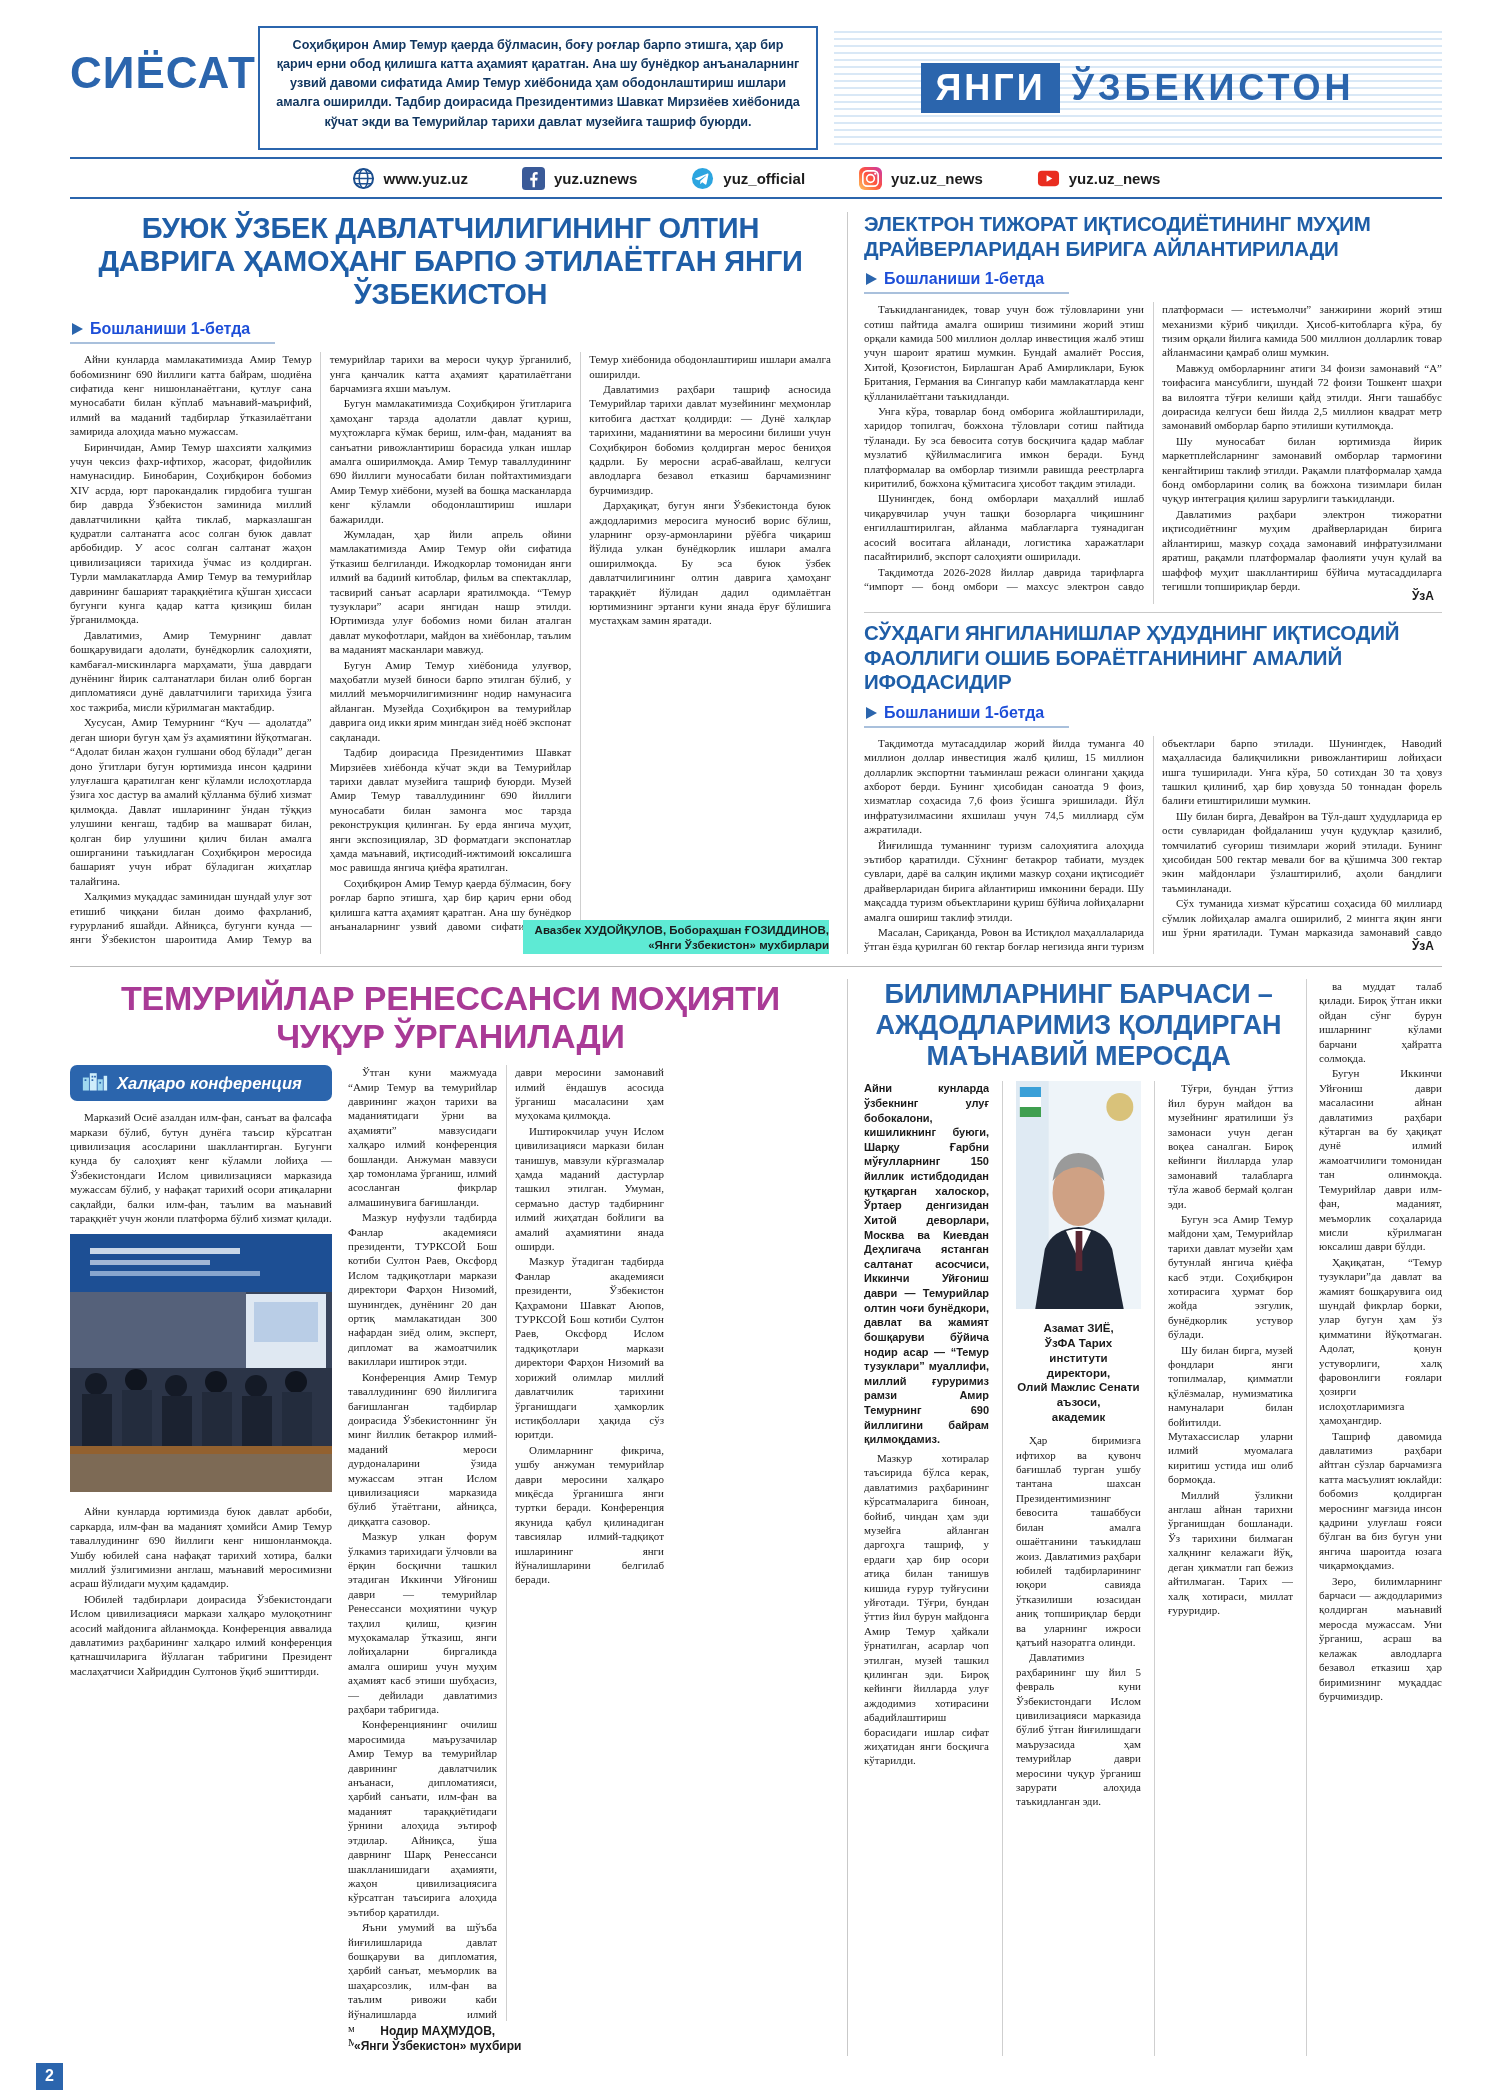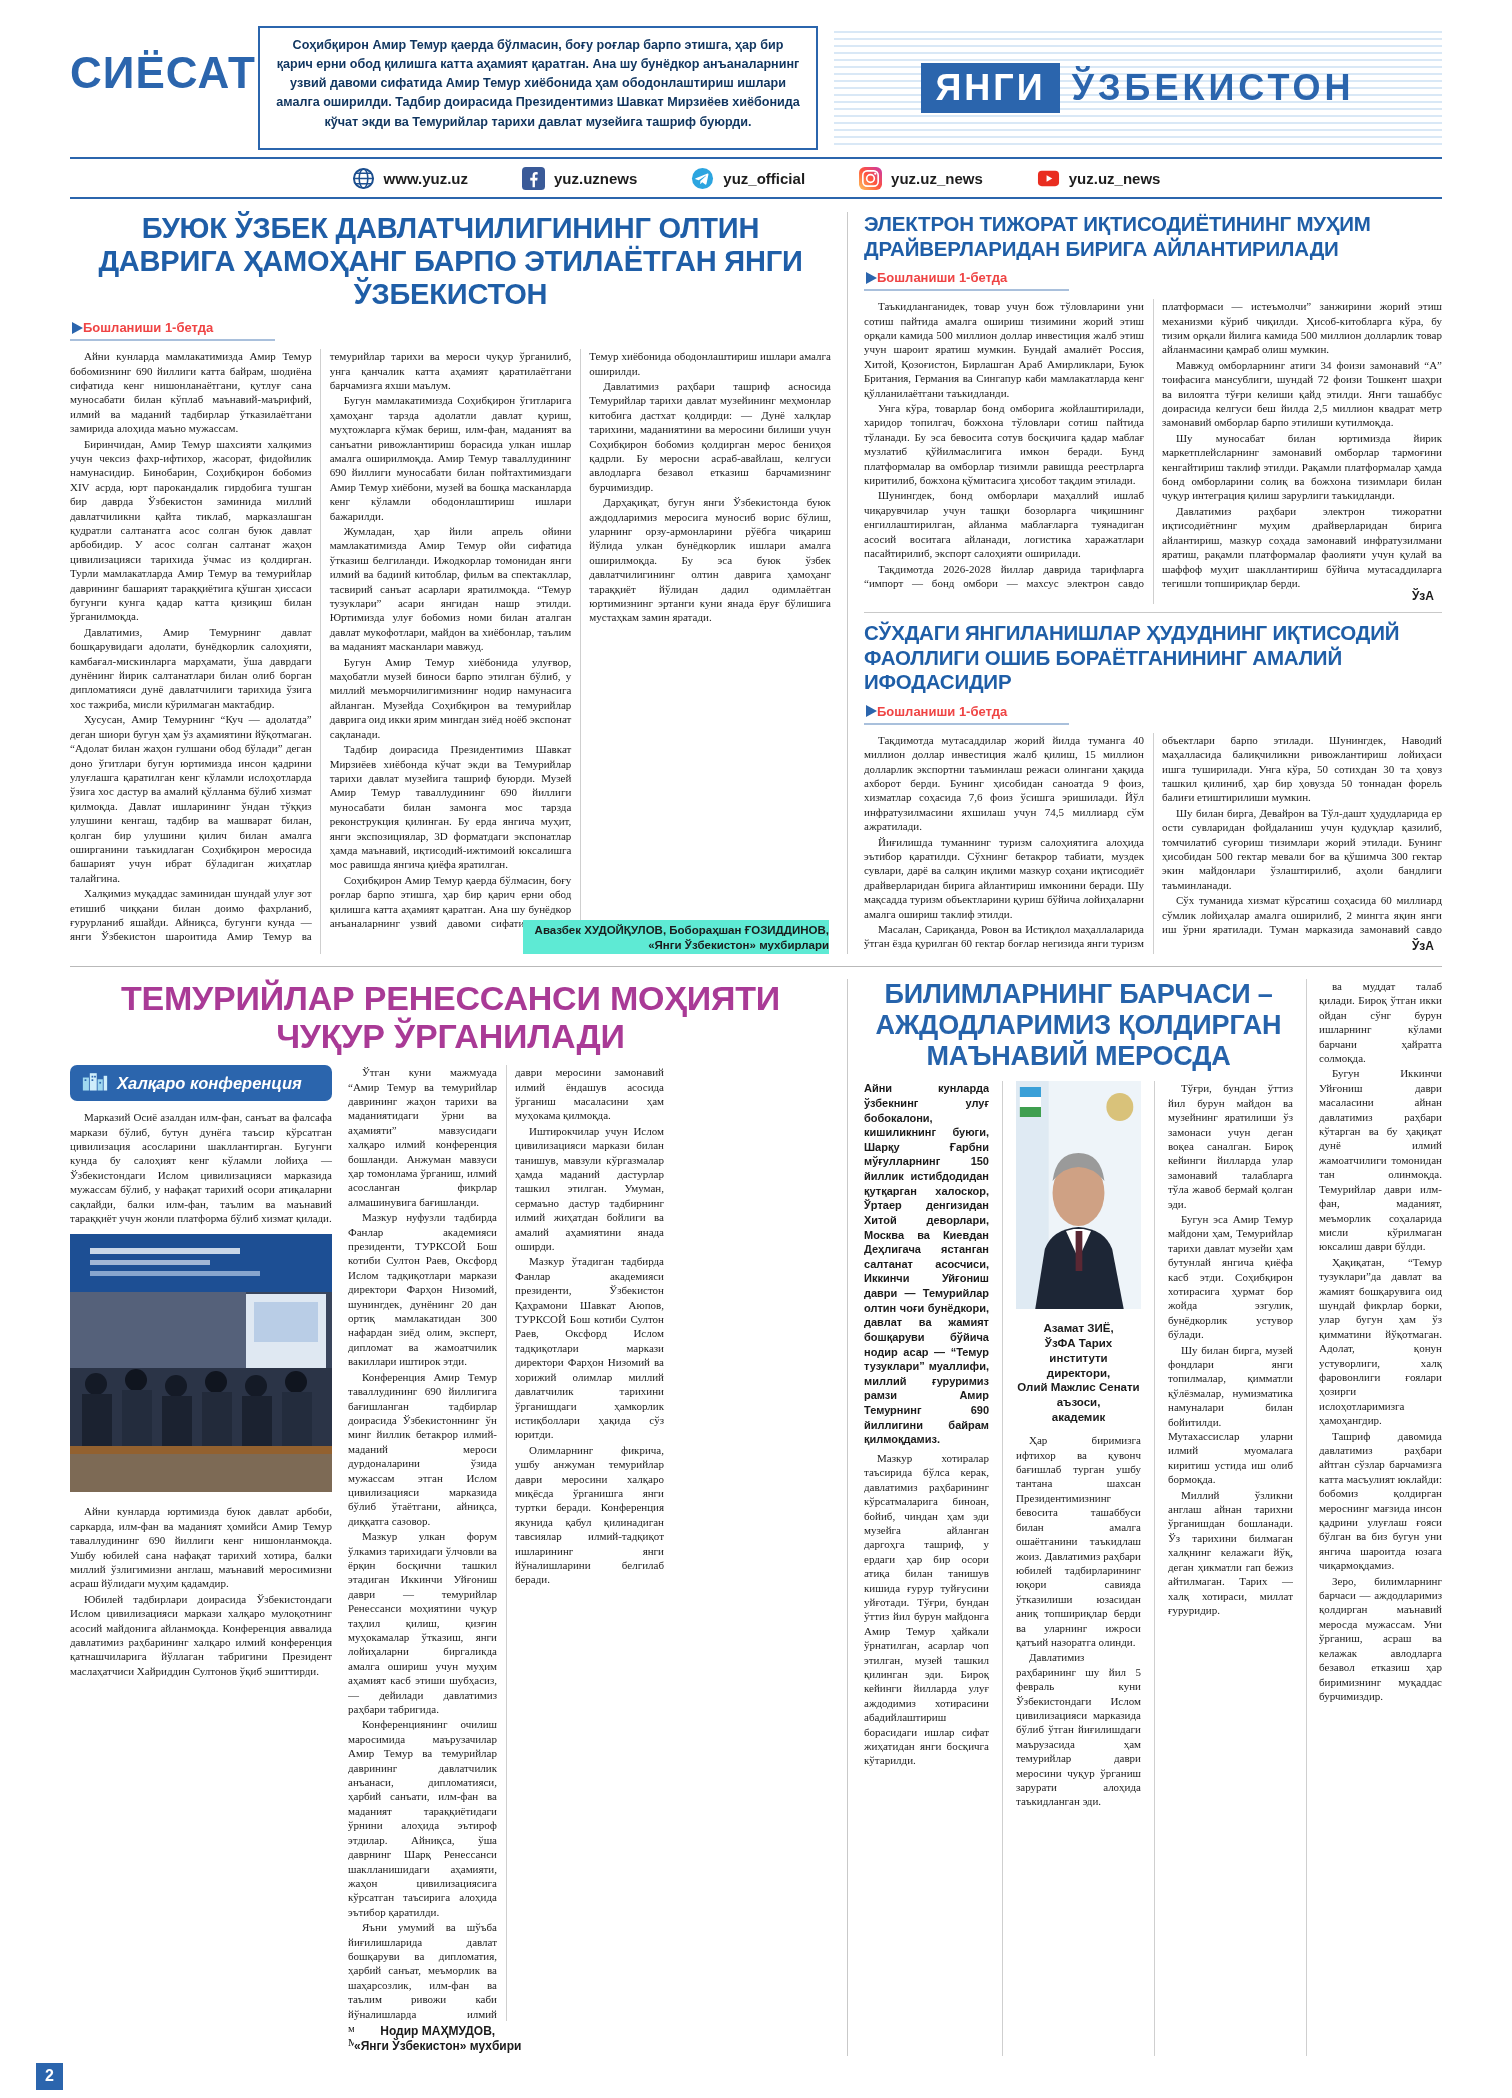--- a/index.html
+++ b/index.html
@@ -15,21 +15,21 @@
   .masthead-box{background:#2b65ad;color:#fff;font-family:"Liberation Sans",sans-serif;font-weight:bold;font-size:36px;padding:4px 14px;letter-spacing:3px}
   .masthead-word{color:#2b65ad;font-family:"Liberation Sans",sans-serif;font-weight:bold;font-size:36px;letter-spacing:4px}
 
   
   .social-bar{margin-top:7px;border-top:2px solid #2b65ad;border-bottom:2px solid #2b65ad;padding:6px 0;display:flex;justify-content:center;gap:54px;align-items:center;height:42px}
   .social-item{display:flex;align-items:center;gap:9px;font-family:"Liberation Sans",sans-serif;font-weight:bold;font-size:15px;color:#1d1d1d;text-decoration:none;cursor:pointer}
   .social-item svg{width:23px;height:23px;display:block}
 
   
   .headline{font-family:"Liberation Sans",sans-serif;font-weight:bold;color:#1f5ea7;letter-spacing:-.2px}
-  .kicker{display:flex;align-items:center;font-family:"Liberation Sans",sans-serif;font-weight:bold;font-size:13px;color:#ef4444;padding:5px 2px 4px;border-bottom:2px solid #a9c0dc;width:205px;margin:4px 0 8px;flex:none}
+  .kicker{display:flex;align-items:center;gap:7px;font-family:"Liberation Sans",sans-serif;font-weight:bold;font-size:16px;color:#1d4ed8;padding:5px 2px 4px;border-bottom:2px solid #a9c0dc;width:205px;margin:4px 0 8px;flex:none}
   .flag{width:0;height:0;border-top:6px solid transparent;border-bottom:6px solid transparent;border-left:11px solid #2b65ad;flex:none}
   .body-wrap{position:relative;flex:1;min-height:0;display:flex;flex-direction:column}
   .body-cols{flex:1;min-height:0;column-gap:18px;column-fill:auto;column-rule:1px solid #cfcfcf;text-align:justify;font-size:11px;line-height:1.31;overflow:hidden}
   .body-cols p{text-indent:14px;margin-bottom:1px}
   .cols3{column-count:3}
   .cols2{column-count:2}
   .byline{position:absolute;right:2px;bottom:0;background:#5eead4;font-family:"Liberation Sans",sans-serif;font-weight:bold;font-size:11.5px;line-height:1.3;text-align:right;white-space:pre-line;padding:3px 0 1px 12px}
   .byline-left{position:absolute;left:6px;bottom:0;background:#fff;font-family:"Liberation Sans",sans-serif;font-weight:bold;font-size:12px;line-height:1.3;text-align:center;white-space:pre-line;padding:3px 12px 1px 0}
   .signoff{position:absolute;right:6px;bottom:0;background:#fff;font-family:"Liberation Sans",sans-serif;font-weight:bold;font-size:12px;padding:2px 2px 1px 14px}
 

